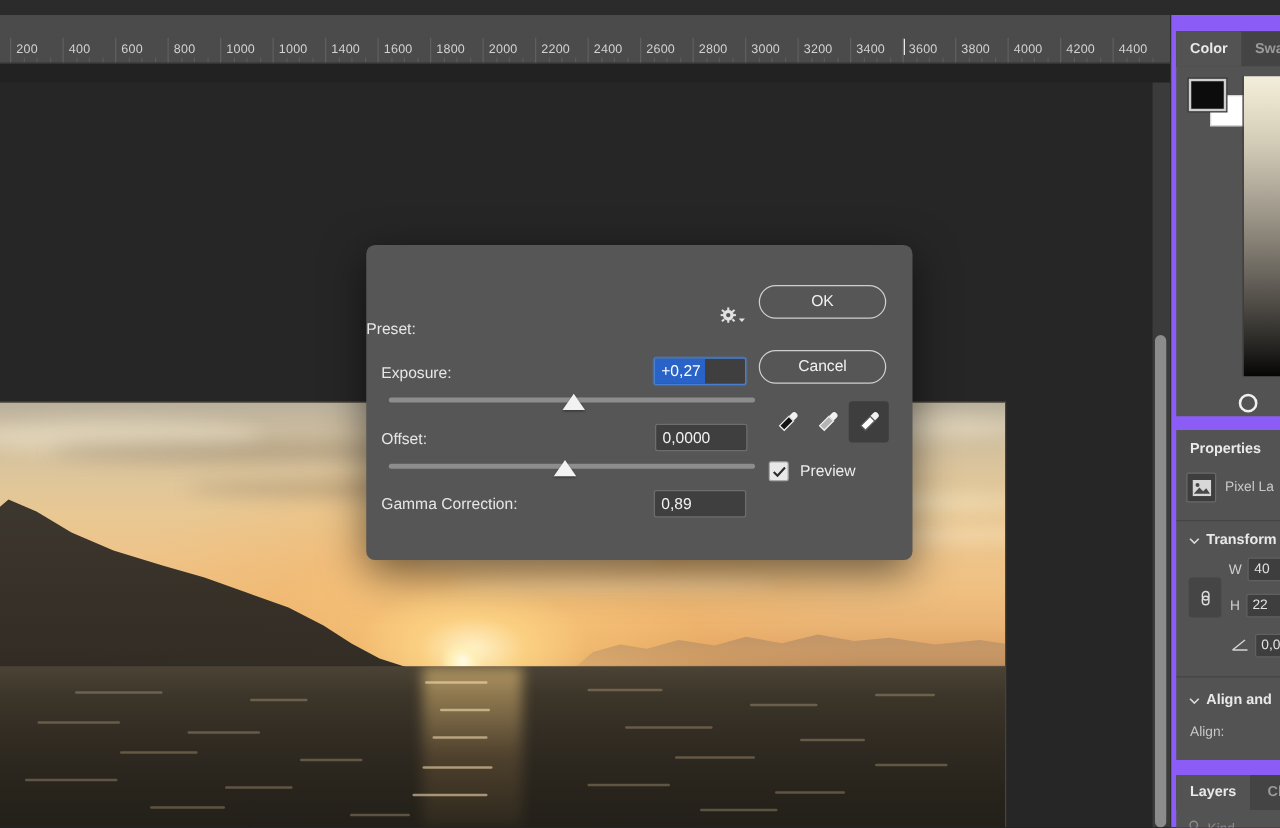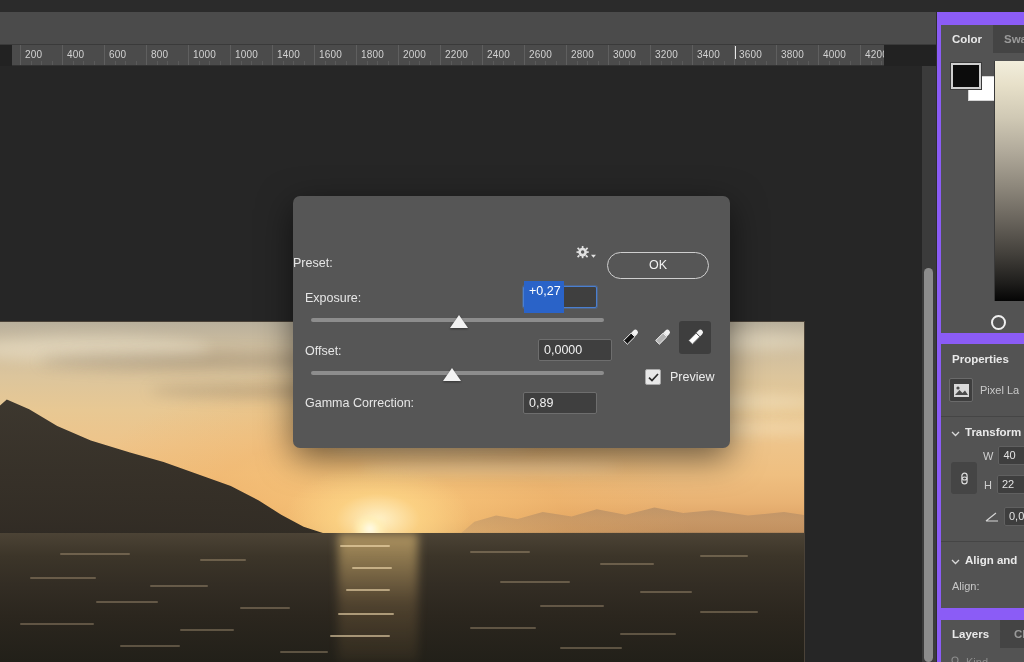--- a/index.html
+++ b/index.html
@@ -22,25 +22,24 @@
     background: #2b2b2b;
   }
   .optionsbar {
     position: absolute; left: 0; top: 12px; width: 940px; height: 33px;
     background: #4b4b4b;
     border-bottom: 1px solid #3a3a3a;
   }
 
   
   .ruler {
-    position: absolute; left: 0; top: 45px; width: 872px; height: 21px;
+    position: absolute; left: 0; top: 30px; width: 940px; height: 21px;
     background: #4b4b4b;
     border-bottom: 1px solid #323232;
     overflow: hidden;
-    margin-left: 12px;
   }
   .ruler .tick {
     position: absolute; top: 0; width: 1px; height: 21px;
     background: #5f5f5f;
   }
   .ruler .subtick {
     position: absolute; bottom: 0; width: 1px; height: 4px;
     background: #5a5a5a;
   }
   .ruler .lbl {
@@ -292,21 +291,21 @@
   }
   .num-field.focused {
     border: 1px solid #4a7fd0;
     background: #3f3f3f;
     box-shadow: 0 0 0 1px rgba(74,127,208,.35);
     padding: 0;
     display: flex; align-items: center;
   }
   .num-field.focused .sel {
     background: #2a63c8; color: #ffffff;
-    padding: 0 3px 0 5px; height: 32px; line-height: 20px;
+    padding: 0 3px 0 5px; height: 20px; line-height: 20px;
   }
 
   .slider {
     position: absolute; left: 18px; width: 293px; height: 4px;
     background: #8d8d8d; border-radius: 2px;
   }
   .thumb {
     position: absolute;
     width: 0; height: 0;
     border-left: 9px solid transparent;
@@ -325,21 +324,21 @@
 
   .dropper {
     position: absolute; width: 30px; height: 30px;
     display: flex; align-items: center; justify-content: center;
     border-radius: 3px;
   }
   .dropper.selected { background: #3e3e3e; }
 
   .preview-row {
     position: absolute; left: 320px; top: 370px;
-    display: flex; align-items: center; gap: 9px; margin-left: 30px;
+    display: flex; align-items: center; gap: 9px;
   }
   .chk {
     width: 16px; height: 16px;
     background: #e8e8e8; border: 1px solid #a9a9a9; border-radius: 2px;
     display: flex; align-items: center; justify-content: center;
   }
   .preview-lbl { font-size: 12.5px; color: #ececec; }
 </style>
 </head>
 <body>
@@ -638,28 +637,29 @@
       </div>
 
       <div class="row-lbl" style="left:12px; top:95px;">Exposure:</div>
       <div class="num-field focused" style="left:230px; top:90px; width:74px;">
         <span class="sel">+0,27</span>
       </div>
       <div class="slider" style="top:122px;"></div>
       <div class="thumb" style="left:157px; top:119px;"></div>
 
       <div class="row-lbl" style="left:12px; top:148px;">Offset:</div>
-      <div class="num-field" style="left:245px; top:143px; width:74px;">0,0000</div>
+      <div class="num-field" style="left:231px; top:143px; width:74px;">0,0000</div>
       <div class="slider" style="top:175px;"></div>
       <div class="thumb" style="left:150px; top:172px;"></div>
 
       <div class="row-lbl" style="left:12px; top:200px;">Gamma Correction:</div>
       <div class="num-field" style="left:230px; top:196px; width:74px;">0,89</div>
 
-      <div class="pill-btn" style="top:56px;">OK</div>
+      <div class="pill-btn" style="top:32px;">OK</div>
+      <div class="pill-btn" style="top:84px;">Cancel</div>
 
       <div class="dropper" style="left:322px; top:127px;">
         <svg width="20" height="20" viewBox="0 0 20 20" aria-hidden="true">
           <path d="M13.5 2.5 a2.6 2.6 0 0 1 3.7 3.7 l-2.2 2.2 l-3.7 -3.7 z" fill="#f2f2f2"></path>
           <path d="M11.1 5.1 l3.7 3.7 l-7.4 7.4 l-3.7 -3.7 z" fill="#131313" stroke="#f2f2f2" stroke-width="1"></path>
         </svg>
       </div>
       <div class="dropper" style="left:354px; top:127px;">
         <svg width="20" height="20" viewBox="0 0 20 20" aria-hidden="true">
           <path d="M13.5 2.5 a2.6 2.6 0 0 1 3.7 3.7 l-2.2 2.2 l-3.7 -3.7 z" fill="#f2f2f2"></path>

